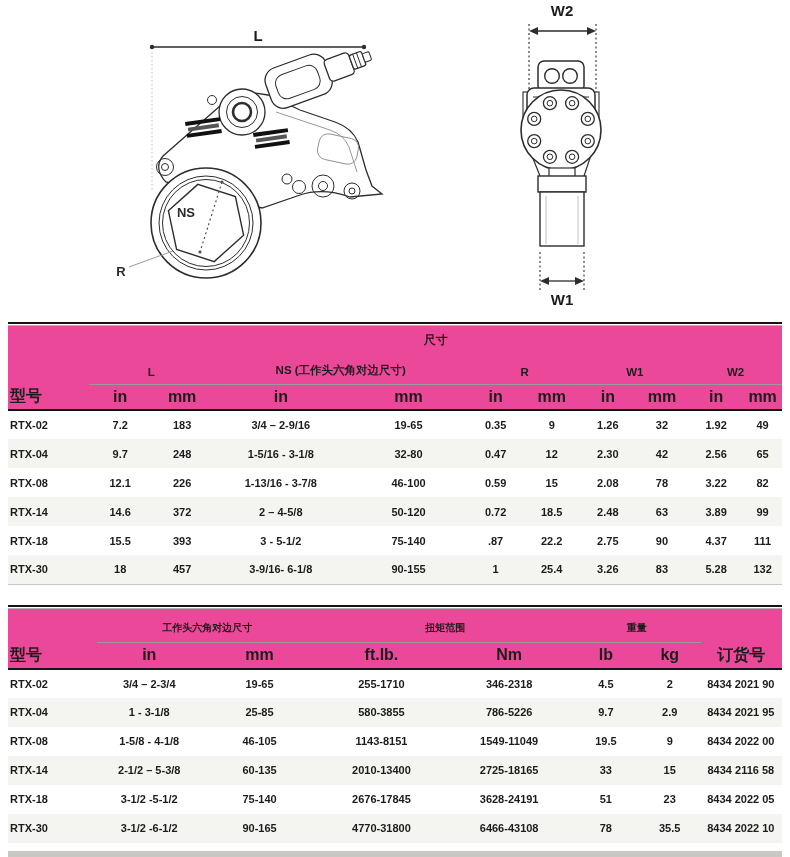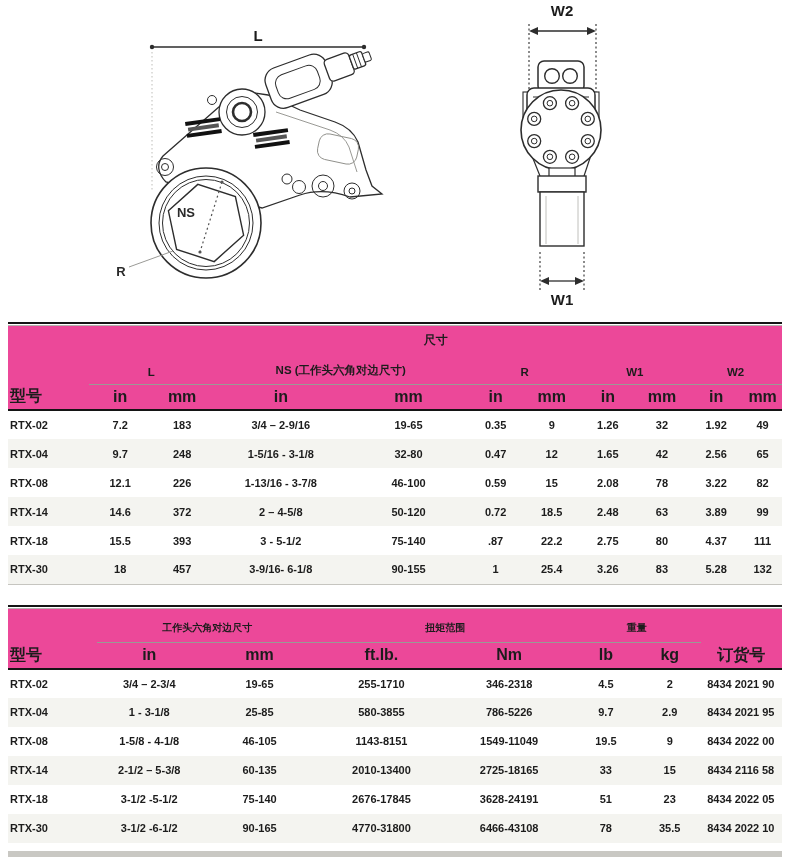--- a/index.html
+++ b/index.html
@@ -222,21 +222,21 @@
           <td>49</td>
         </tr>
         <tr>
           <td class="model">RTX-04</td>
           <td>9.7</td>
           <td>248</td>
           <td>1-5/16 - 3-1/8</td>
           <td>32-80</td>
           <td>0.47</td>
           <td>12</td>
-          <td>1.65</td>
+          <td>2.30</td>
           <td>42</td>
           <td>2.56</td>
           <td>65</td>
         </tr>
         <tr>
           <td class="model">RTX-08</td>
           <td>12.1</td>
           <td>226</td>
           <td>1-13/16 - 3-7/8</td>
           <td>46-100</td>
@@ -262,21 +262,21 @@
         </tr>
         <tr>
           <td class="model">RTX-18</td>
           <td>15.5</td>
           <td>393</td>
           <td>3 - 5-1/2</td>
           <td>75-140</td>
           <td>.87</td>
           <td>22.2</td>
           <td>2.75</td>
-          <td>80</td>
+          <td>90</td>
           <td>4.37</td>
           <td>111</td>
         </tr>
         <tr>
           <td class="model">RTX-30</td>
           <td>18</td>
           <td>457</td>
           <td>3-9/16- 6-1/8</td>
           <td>90-155</td>
           <td>1</td>

